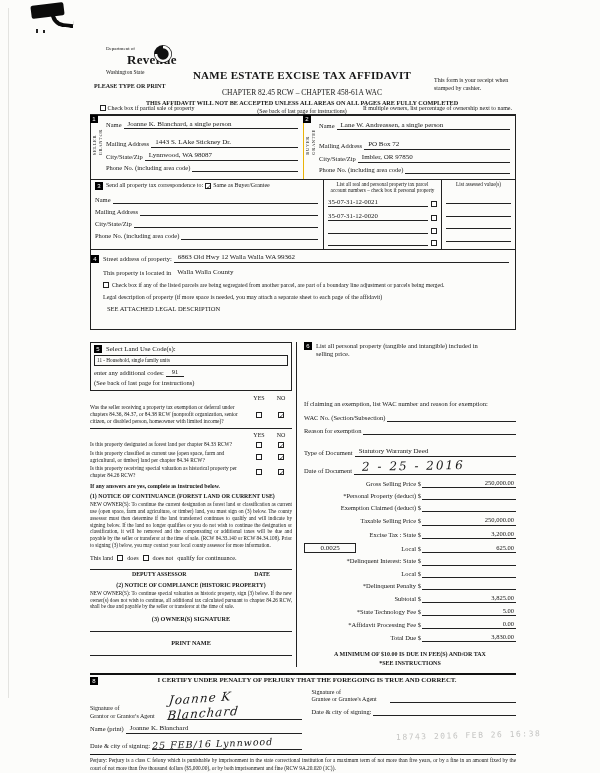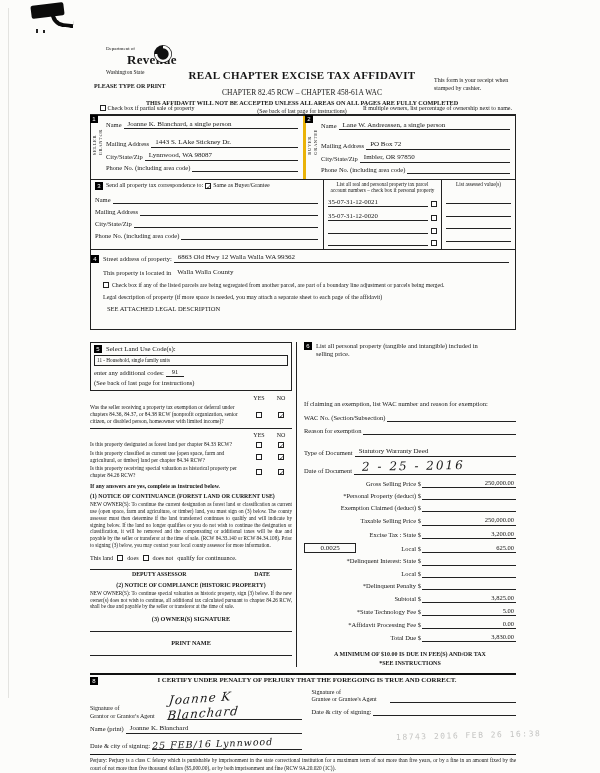--- a/index.html
+++ b/index.html
@@ -42,21 +42,21 @@
   .cb .ck { font-family:"DejaVu Sans", sans-serif; font-size:6px; }
 
   .fr { display:flex; align-items:flex-end; }
   .lbl { white-space:nowrap; padding-right:2px; }
   .ul { flex:1; border-bottom:1px solid #222; min-height:8px; }
   .val { font-size:7px; padding-left:4px; white-space:nowrap;text-align:center; }
 
   
   .rowA { display:flex; border:1px solid #222; }
   .half { position:relative; width:50%; padding:2px 5px 5px 15px; min-height:54px; }
-  .half + .half { border-left:3px solid #eab308; }
+  .half + .half { border-left:1px solid #eab308; }
   .vlab { position:absolute; left:1px; top:13px; writing-mode:vertical-rl; transform:rotate(180deg); font-size:4.6px; letter-spacing:.6px; line-height:1.4; }
 
   
   .rowB { display:flex; border:1px solid #222; border-top:none; }
   .cell-corr { width:232px; padding:2px 5px 4px 4px; position:relative; }
   .cell-parcel { width:118px; border-left:1px solid #222; padding:1px 4px 3px 4px; }
   .cell-assessed { flex:1; border-left:1px solid #222; padding:1px 4px 3px 4px; }
   .small-head { font-size:5.2px; text-align:center; line-height:1.2; }
   .pr { display:flex; align-items:flex-end; margin-top:4.5px; }
   .pnum { flex:1; border-bottom:1px solid #222; font-size:6.8px; min-height:8px; }
@@ -140,21 +140,21 @@
         <div class="logo-name">Revenue</div>
         <div class="logo-state">Washington State</div>
         <span class="logo-swirl">
           <svg width="22" height="22" viewBox="0 0 22 22">
               <circle cx="11" cy="11" r="9" fill="#111"></circle>
               <path d="M11 4 a7 7 0 1 1 -7 7" stroke="#fcfcfa" stroke-width="2.6" fill="none"></path>
             </svg>
         </span>
       </div>
       <div class="titleblock">
-        <div class="title">REAL CHAPTER EXCISE TAX AFFIDAVIT</div>
+        <div class="title">NAME ESTATE EXCISE TAX AFFIDAVIT</div>
         <div class="chapter">CHAPTER 82.45 RCW – CHAPTER 458-61A WAC</div>
         <div class="notice">THIS AFFIDAVIT WILL NOT BE ACCEPTED UNLESS ALL AREAS ON ALL PAGES ARE FULLY COMPLETED</div>
         <div class="seeback">(See back of last page for instructions)</div>
       </div>
       <div class="type-print">PLEASE TYPE OR PRINT</div>
       <div class="receipt">This form is your receipt when stamped by cashier.</div>
     </div>
 
     <div class="partial">
       <span><span class="cb"></span>

